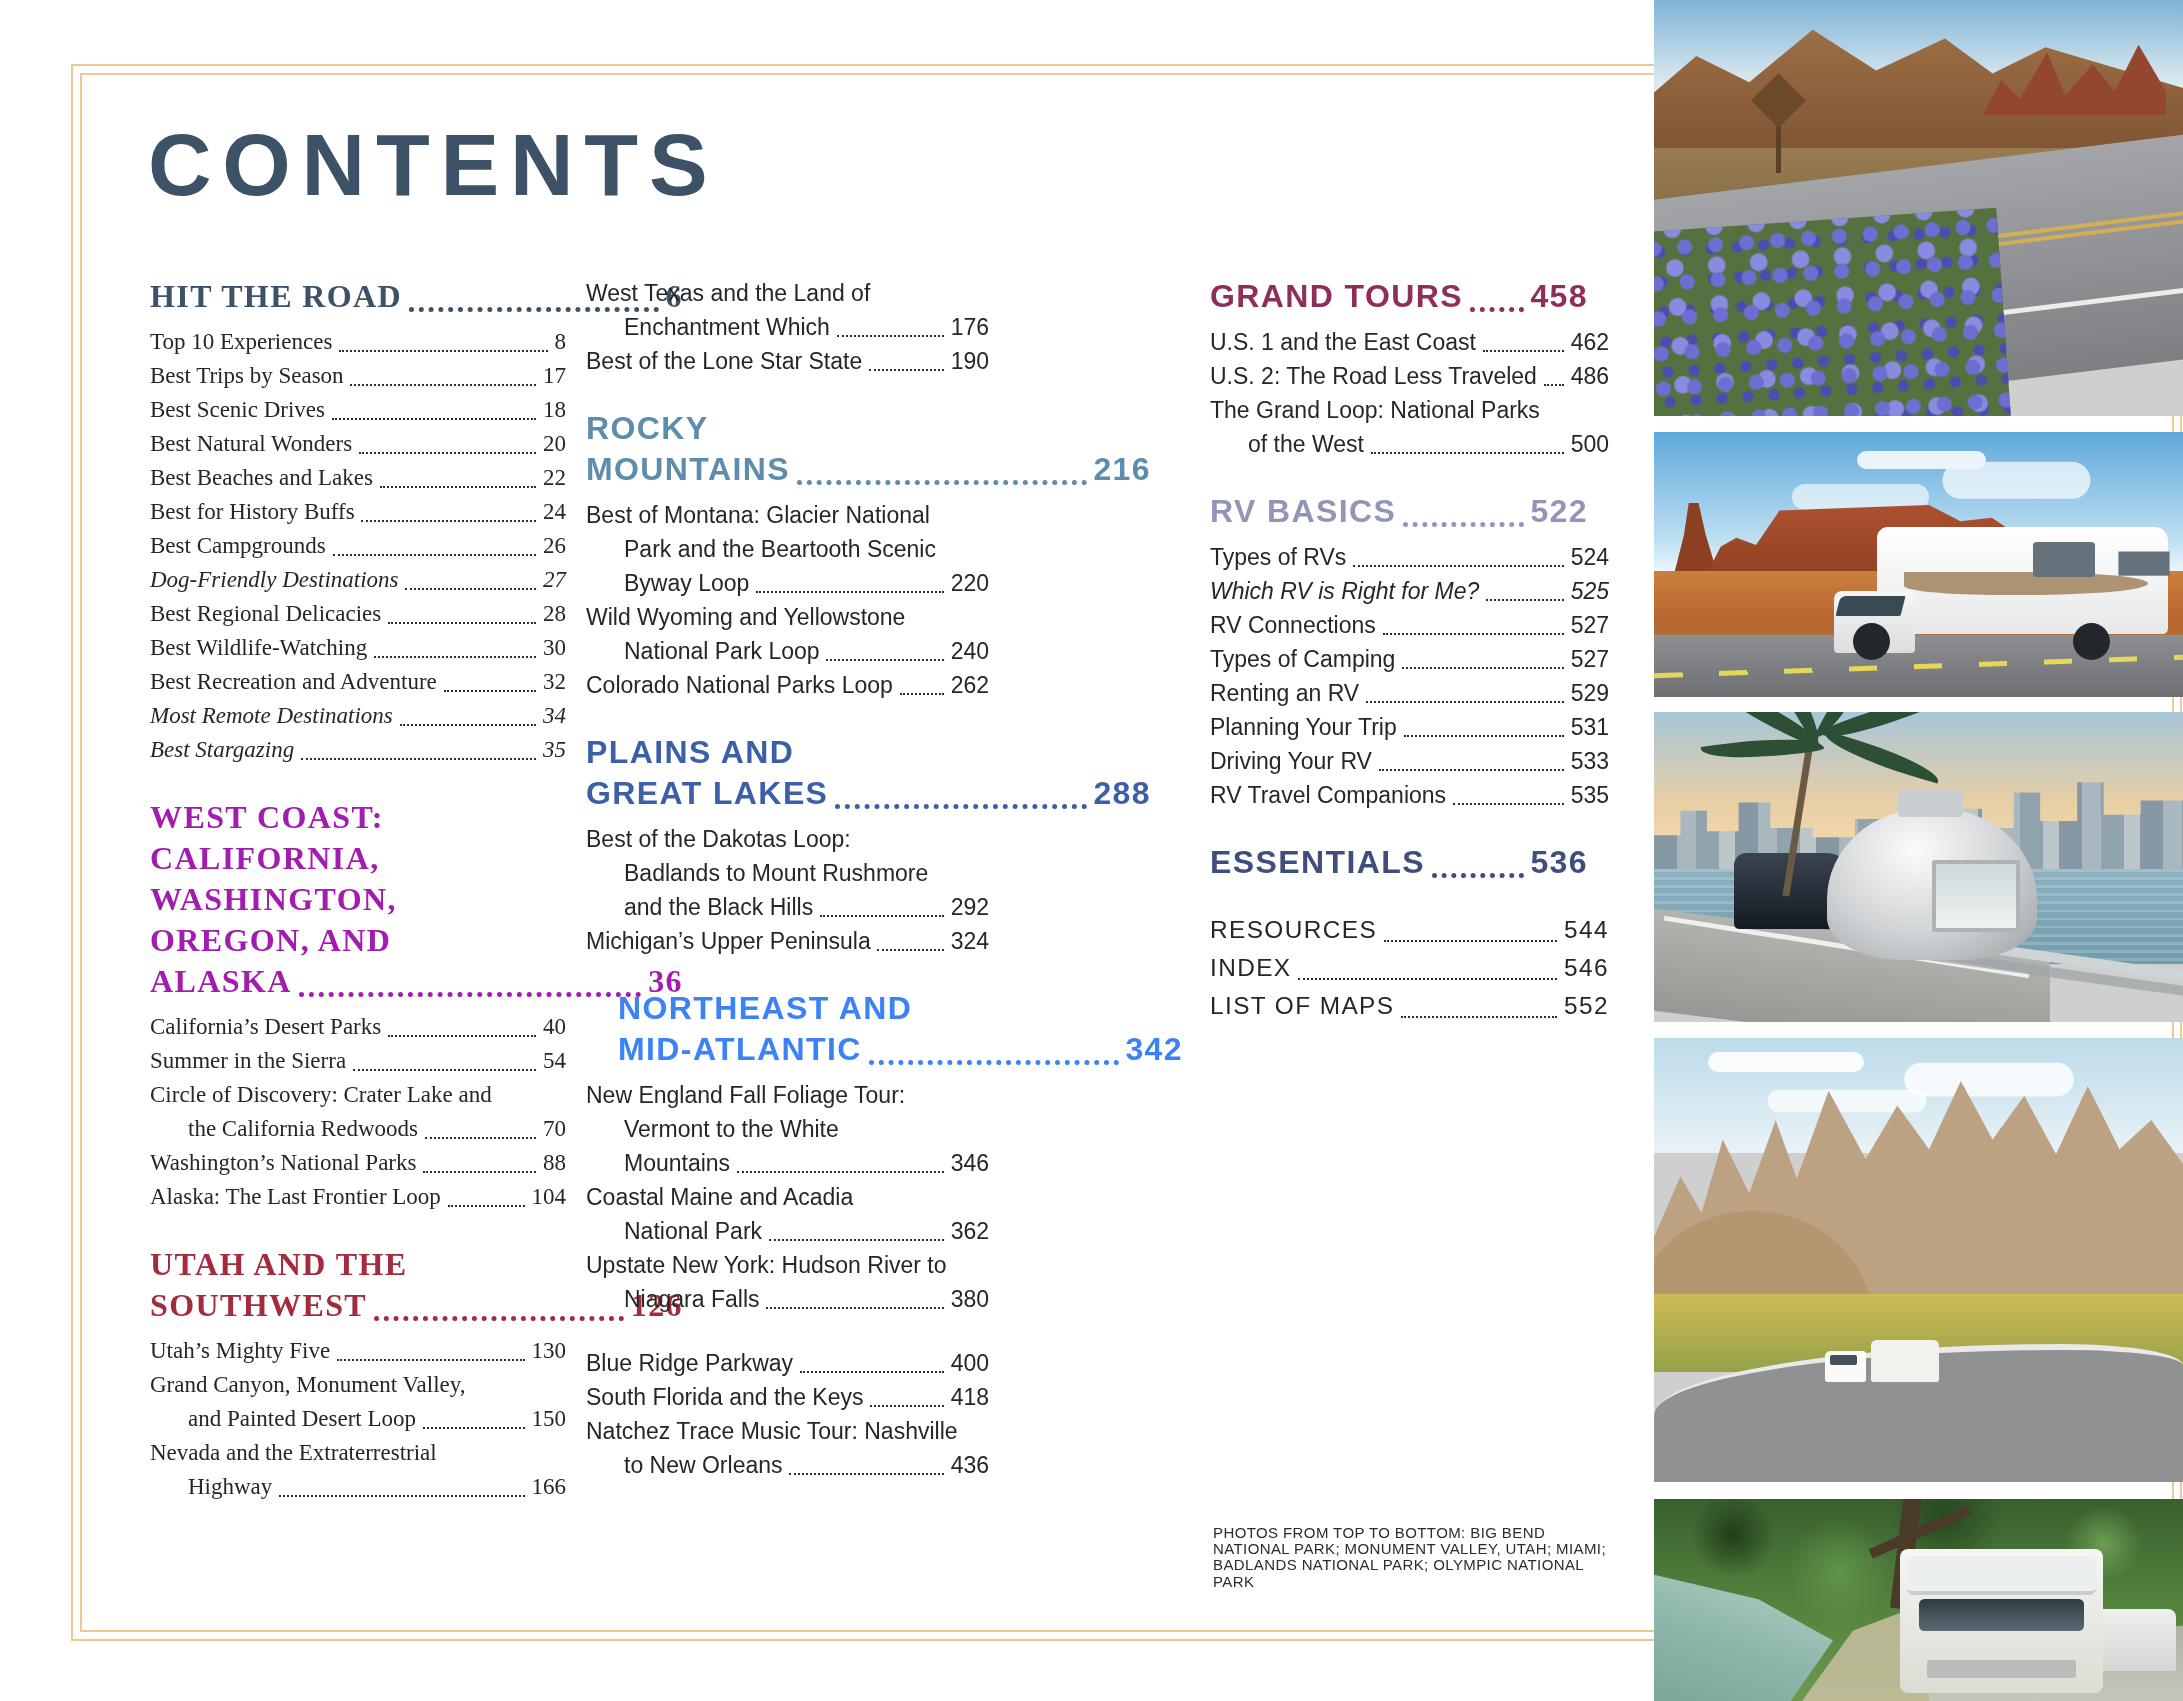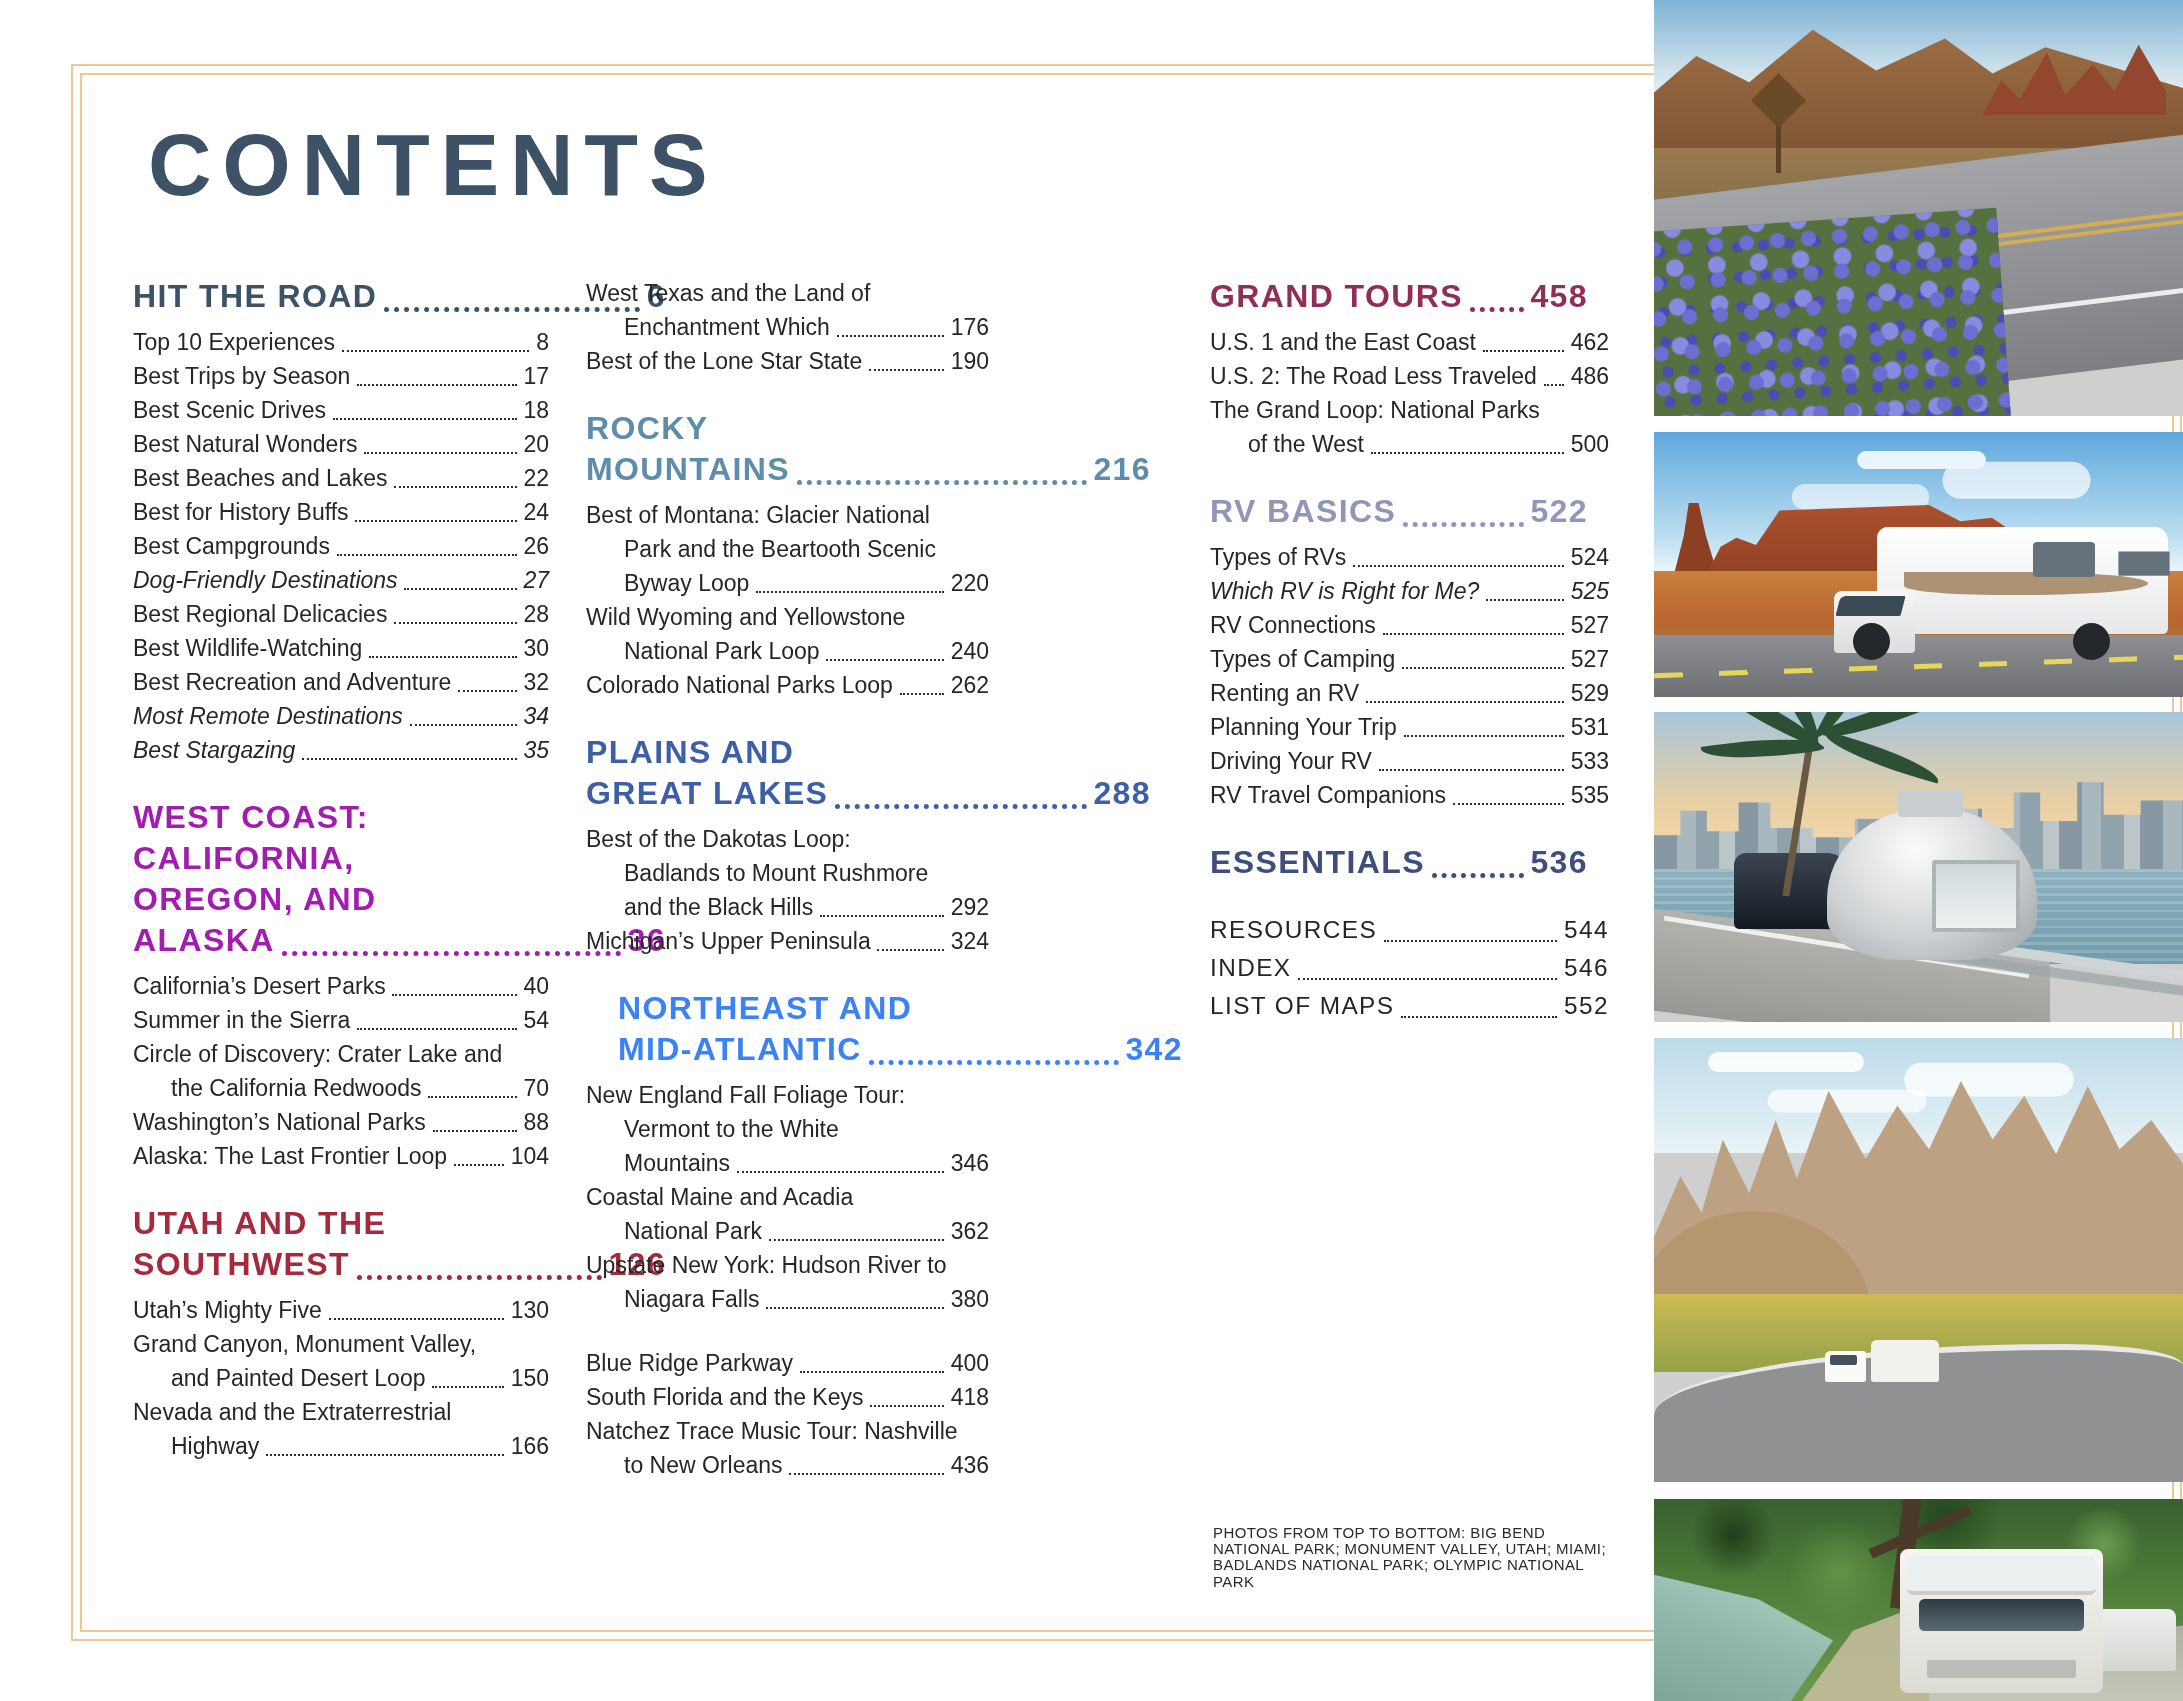--- a/index.html
+++ b/index.html
@@ -10,21 +10,21 @@
   .frame{position:absolute;border:2px solid #eec892;pointer-events:none;}
   .frame-outer{left:71px;top:64px;width:2107px;height:1573px;}
   .frame-inner{left:80px;top:73px;width:2090px;height:1555px;}
 
   
   .page-title{position:absolute;left:148px;top:121px;font-size:88px;line-height:88px;
     font-weight:bold;letter-spacing:10.8px;color:#3d5266;}
 
   
   .toc-col{position:absolute;top:276px;}
-  .col-0{left:133px;width:535px;}
+  .col-0{left:150px;width:535px;font-family:Liberation Serif, serif;}
   .col-1{left:586px;width:566px;}
   .col-2{left:1210px;width:433px;}
 
   .toc-section{margin-top:30px;}
   .toc-col .toc-section:first-child{margin-top:0;}
   .toc-section.caps{margin-top:28px;}
 
   .toc-heading{font-weight:bold;font-size:32px;line-height:41px;letter-spacing:1.4px;margin-bottom:8.1px;}
   .col-0 .toc-heading{width:533px;}
   .col-1 .toc-heading{width:565px;}
@@ -258,20 +258,21 @@
           <span class="entry-label">Best Stargazing</span>
           <span class="dots entry-dots"></span>
           <span class="entry-page">35</span>
         </div>
       </div>
     </div>
     <div class="toc-section">
       <div class="toc-heading" style="color: #a21caf;">
         <div class="heading-line">WEST COAST:</div>
         <div class="heading-line">CALIFORNIA,</div>
+        <div class="heading-line">WASHINGTON,</div>
         <div class="heading-line">OREGON, AND</div>
         <div class="heading-line flex">
           <span class="h-label">ALASKA</span>
           <span class="dots heading-dots"></span>
           <span class="h-page">36</span>
         </div>
       </div>
       <div class="toc-entry">
         <div class="entry-line flex">
           <span class="entry-label">California’s Desert Parks</span>

